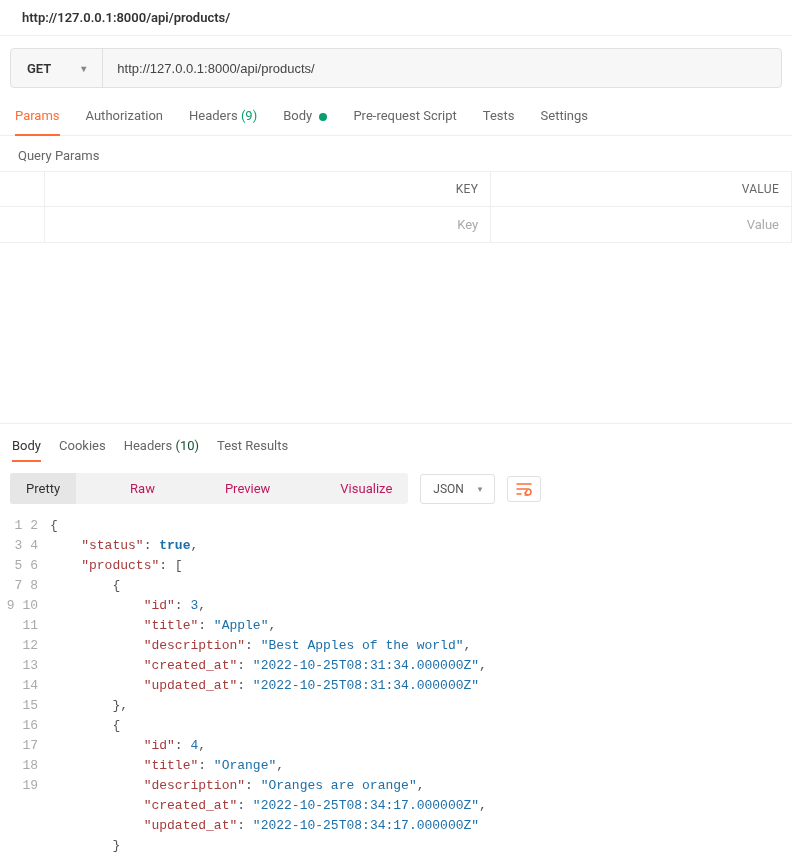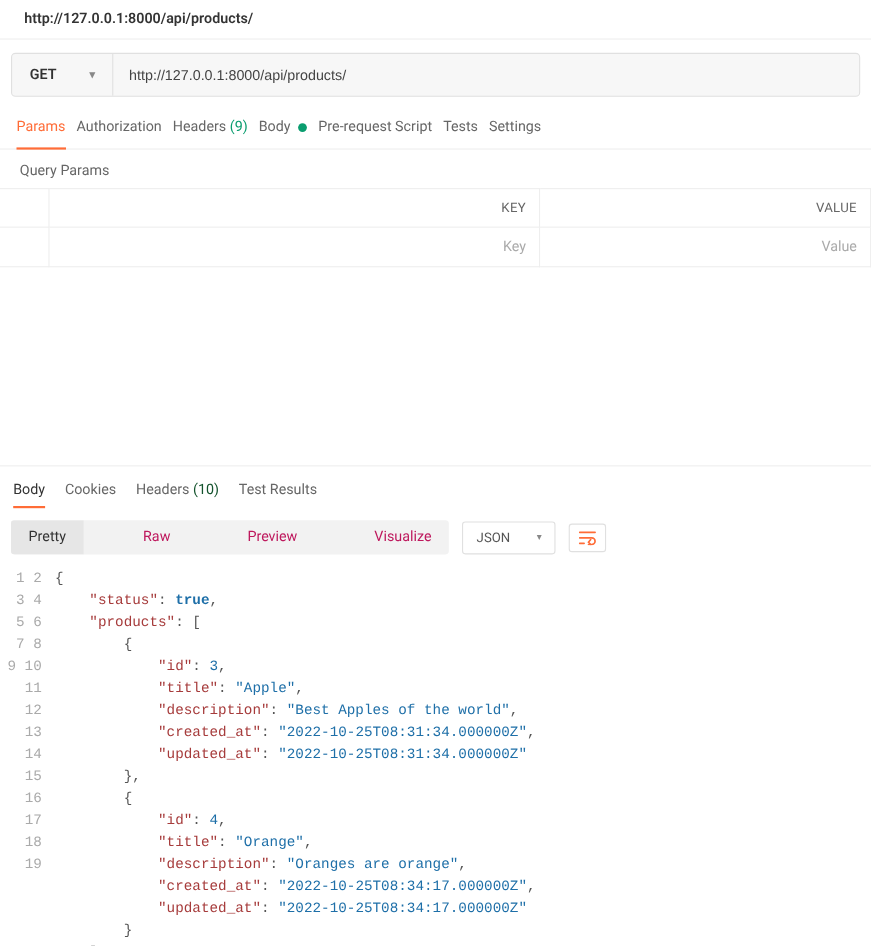--- a/index.html
+++ b/index.html
@@ -2,21 +2,21 @@
 <html><head>
 <meta charset="utf-8">
 <style>
 * { box-sizing: border-box; margin: 0; padding: 0; }
 body { font-family: -apple-system, BlinkMacSystemFont, "Segoe UI", Roboto, Arial, sans-serif; font-size: 13px; color: #333; background: #fff; width: 792px; }
 .url-header { padding: 10px 22px; font-size: 13px; font-weight: 600; color: #333; border-bottom: 1px solid #eee; }
 .request-bar { display: flex; margin: 12px 10px; border: 1px solid #e0e0e0; border-radius: 4px; background: #f7f7f7; height: 40px; align-items: stretch; }
 .method-select { display: flex; align-items: center; padding: 0 16px; font-weight: 600; color: #333; border-right: 1px solid #e0e0e0; cursor: pointer; gap: 30px; }
 .method-select .chev { color: #888; font-size: 10px; }
 .url-input { flex: 1; border: none; background: transparent; padding: 0 14px; font-size: 13px; color: #444; outline: none; }
-.req-tabs { display: flex; gap: 10px; padding: 0 15px 4px 15px; border-bottom: 1px solid #eee; }
+.req-tabs { display: flex; gap: 26px; padding: 0 15px 4px 15px; border-bottom: 1px solid #eee; }
 .req-tab { padding: 8px 0; color: #666; cursor: pointer; position: relative; font-size: 13px; }
 .req-tab.active { color: #ff6c37; }
 .req-tab.active::after { content:""; position:absolute; left:0; right:0; bottom:-5px; height:2px; background:#ff6c37; }
 .req-tab .count { color: #0a9d6f; }
 .req-tab .dot { display:inline-block; width:8px; height:8px; background:#0a9d6f; border-radius:50%; margin-left:4px; vertical-align:middle; }
 .section-label { color: #666; font-size: 13px; padding: 12px 18px 8px 18px; }
 .params-table { width: 100%; border-collapse: collapse; }
 .params-table th, .params-table td { border: 1px solid #eee; text-align: right; font-weight: 400; color: #555; }
 .params-table th.cb, .params-table td.cb { width: 44px; border-left: none; }
 .params-table th { padding: 10px 12px; font-size: 12px; letter-spacing: 0.3px; color: #666; }
@@ -25,21 +25,21 @@
 .resp-tabs-wrap { border-top: 1px solid #eee; }
 .resp-tabs { display: flex; gap: 18px; padding: 10px 12px 4px 12px; }
 .resp-tab { color: #666; cursor: pointer; padding: 4px 0; position: relative; }
 .resp-tab.active { color: #333; }
 .resp-tab.active::after { content:""; position:absolute; left:0; right:0; bottom:-5px; height:2px; background:#ff6c37; }
 .resp-tab .count { color: #14532d; }
 .toolbar { display: flex; align-items: center; gap: 6px; padding: 12px 10px 8px 10px; }
 .view-group { display: flex; background: #f2f2f2; border-radius: 3px; overflow: hidden; gap: 38px; }
 .view-btn { padding: 8px 16px; color: #be185d; cursor: pointer; font-size: 13px; }
 .view-btn.active { background: #e6e6e6; color: #333; }
-.format-select { display: flex; align-items: center; gap: 24px; padding: 7px 12px; border: 1px solid #e0e0e0; border-radius: 3px; font-size: 12px; color: #555; cursor: pointer; margin-left: 6px; }
+.format-select { display: flex; align-items: center; gap: 14px; padding: 7px 12px; border: 1px solid #e0e0e0; border-radius: 3px; font-size: 12px; color: #555; cursor: pointer; margin-left: 6px; }
 .format-select .chev { font-size: 9px; color: #888; }
 .wrap-btn { padding: 5px 8px; border: 1px solid #e0e0e0; border-radius: 3px; cursor: pointer; margin-left: 6px; display:flex; align-items:center; }
 .wrap-btn svg { display:block; }
 .code-view { display: flex; font-family: "Courier New", Consolas, monospace; font-size: 13px; line-height: 20px; padding: 4px 0 20px 0; }
 .gutter { width: 50px; text-align: right; color: #aaa; padding-right: 12px; user-select: none; }
 .code-lines { flex: 1; white-space: pre; color: #333; }
 .j-key { color: #a63b3b; }
 .j-str { color: #1e6fa8; }
 .j-num { color: #1e6fa8; }
 .j-bool { color: #1e6fa8; font-weight: 600; }

